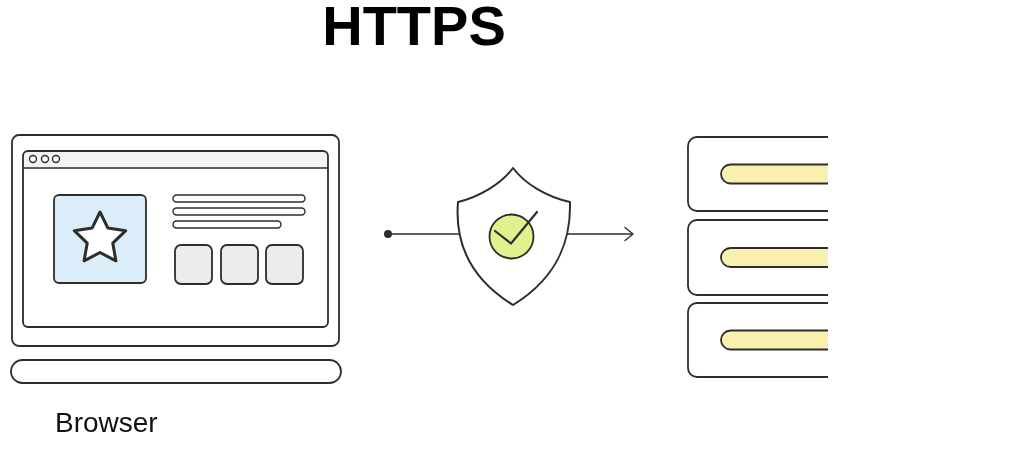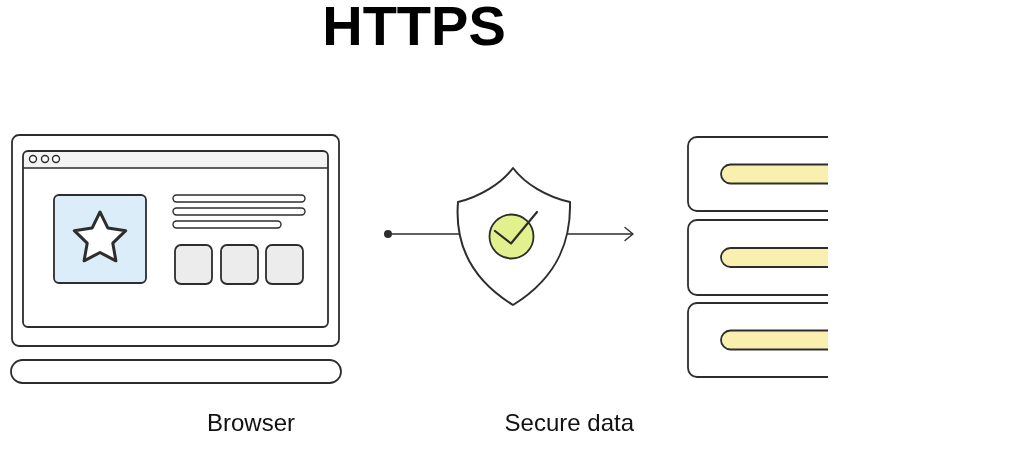--- a/index.html
+++ b/index.html
@@ -10,22 +10,22 @@
   *{margin:0;padding:0;box-sizing:border-box;}
   html,body{background:var(--background);}
   body{font-family:"Liberation Sans", sans-serif;}
   .canvas{position:relative;width:828px;height:450px;background:var(--background);overflow:hidden;}
   .title{position:absolute;top:-2px;left:0;width:100%;text-align:center;
          font-size:56px;line-height:56px;font-weight:800;letter-spacing:0;color:var(--title-color);}
   .figure{position:absolute;}
   .fig-browser{left:5px;top:130px;width:344px;height:256px;}
   .fig-shield{left:378px;top:160px;width:264px;height:152px;}
   .fig-server{left:685px;top:133px;width:330px;height:248px;}
-  .label{position:absolute;top:411px;width:240px;text-align:right;
-         font-size:24px;line-height:24px;color:var(--text);}
+  .label{position:absolute;top:411px;width:240px;text-align:left;
+         font-size:28px;line-height:24px;color:var(--text);}
   .label-browser{left:55px;}
   .label-secure{left:394px;}
   .label-server{left:731px;}
   svg{display:block;width:100%;height:100%;}
   .sk{stroke:var(--outline);stroke-width:1.8;fill:none;stroke-linecap:round;stroke-linejoin:round;}
   .sk2{stroke:var(--outline);stroke-width:2;fill:none;stroke-linecap:round;stroke-linejoin:round;}
   .thin{stroke-width:1.4;}
   .f-white{fill:#ffffff;}
   .f-none{fill:none;}
   .f-header{fill:var(--browser-header);}
@@ -89,15 +89,14 @@
       <circle cx="251" cy="124.5" r="7.5" class="sk f-yellow"></circle>
       <circle cx="286" cy="124.5" r="7.5" class="sk f-yellow"></circle>
       <rect x="3" y="170" width="324" height="74" rx="9" class="sk f-white"></rect>
       <rect x="36" y="197.5" width="176" height="19" rx="9.5" class="sk f-yellow"></rect>
       <circle cx="251" cy="207" r="7.5" class="sk f-yellow"></circle>
       <circle cx="286" cy="207" r="7.5" class="sk f-yellow"></circle>
     </svg>
   </div>
 
   <div class="label label-browser">Browser</div>
-  <div class="label label-secure">Secure data</div>
 
 </div>
 
 </body></html>

